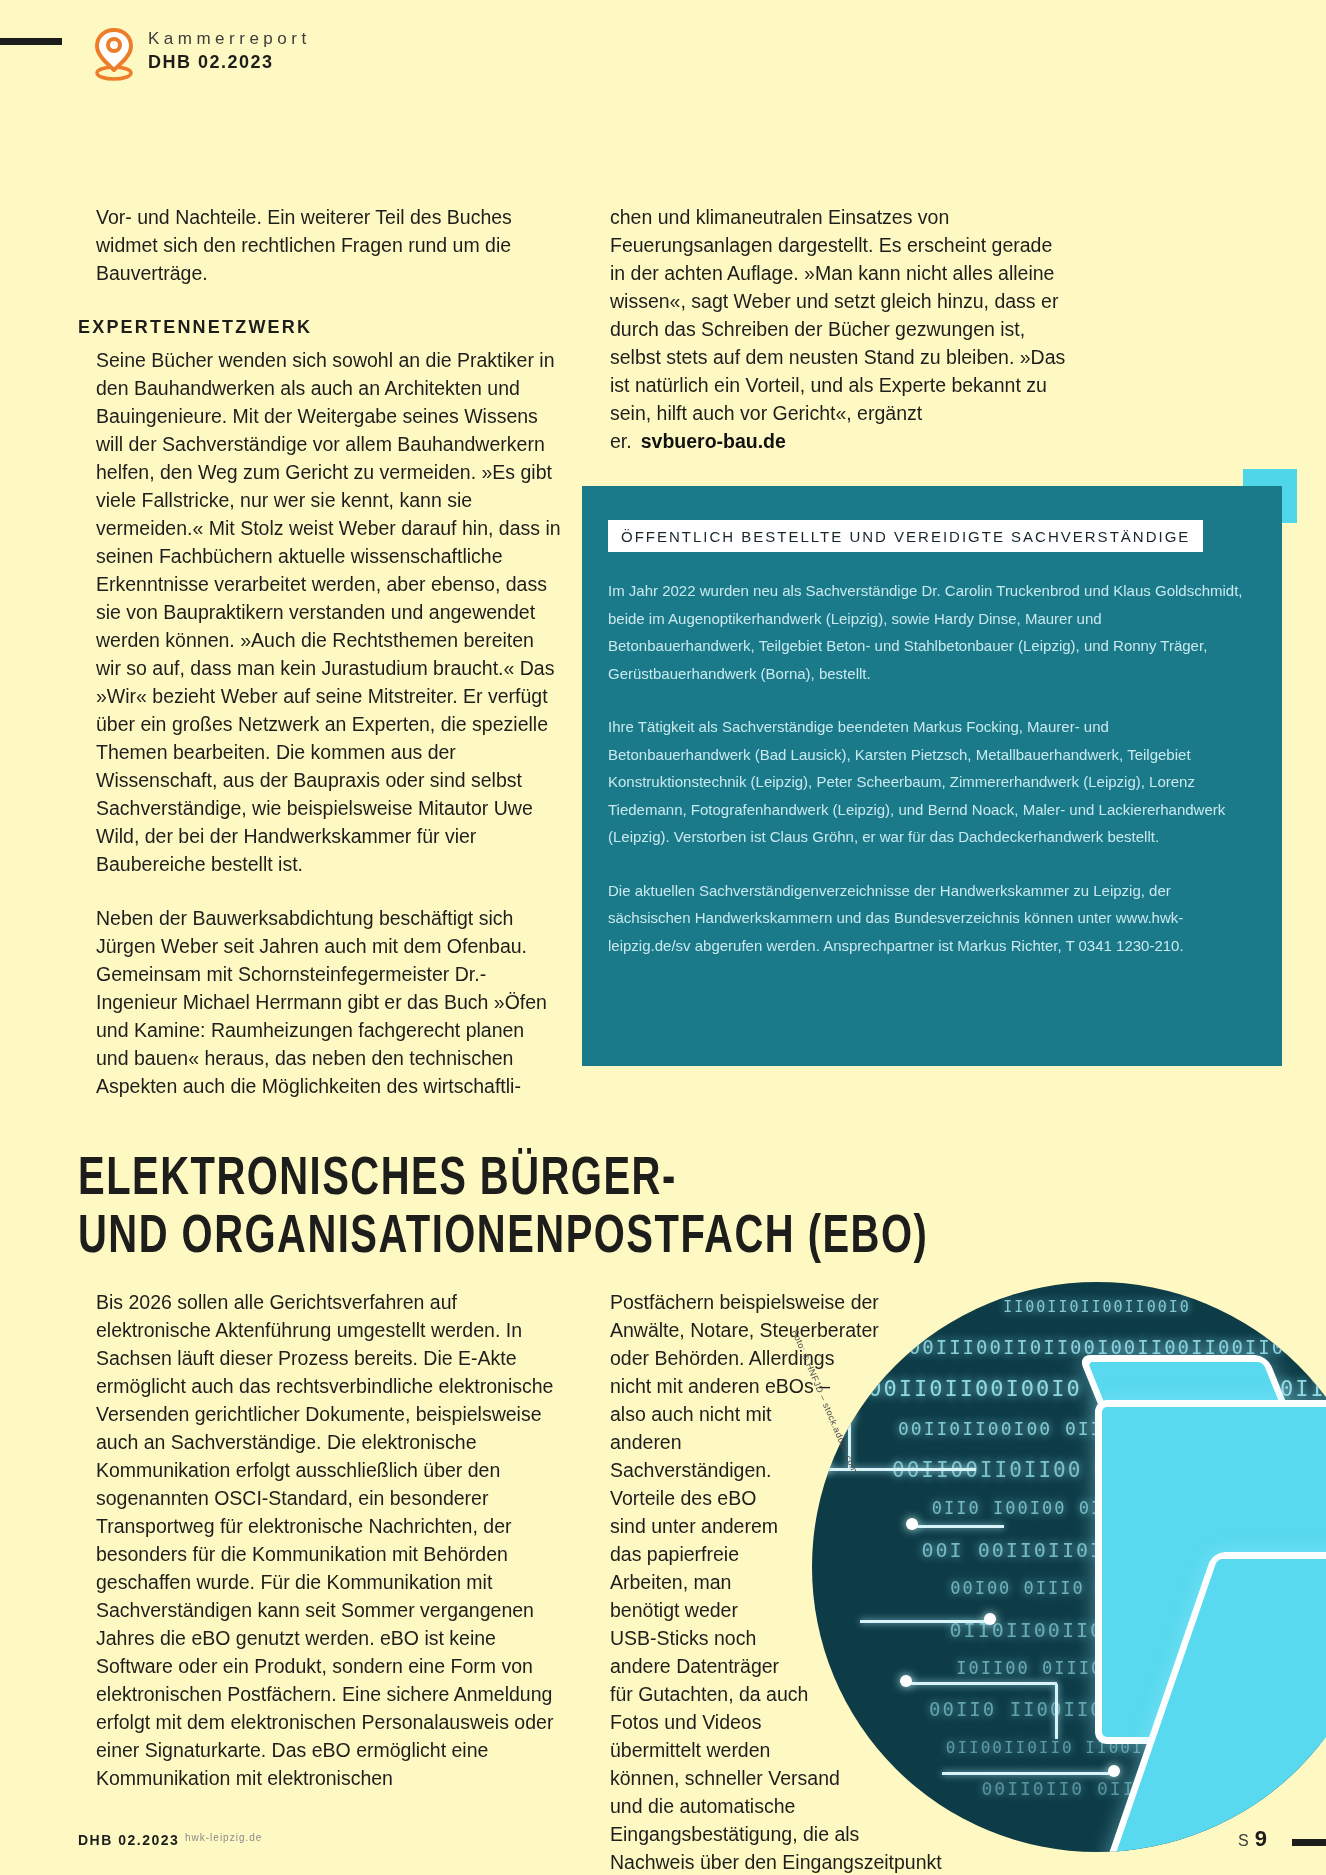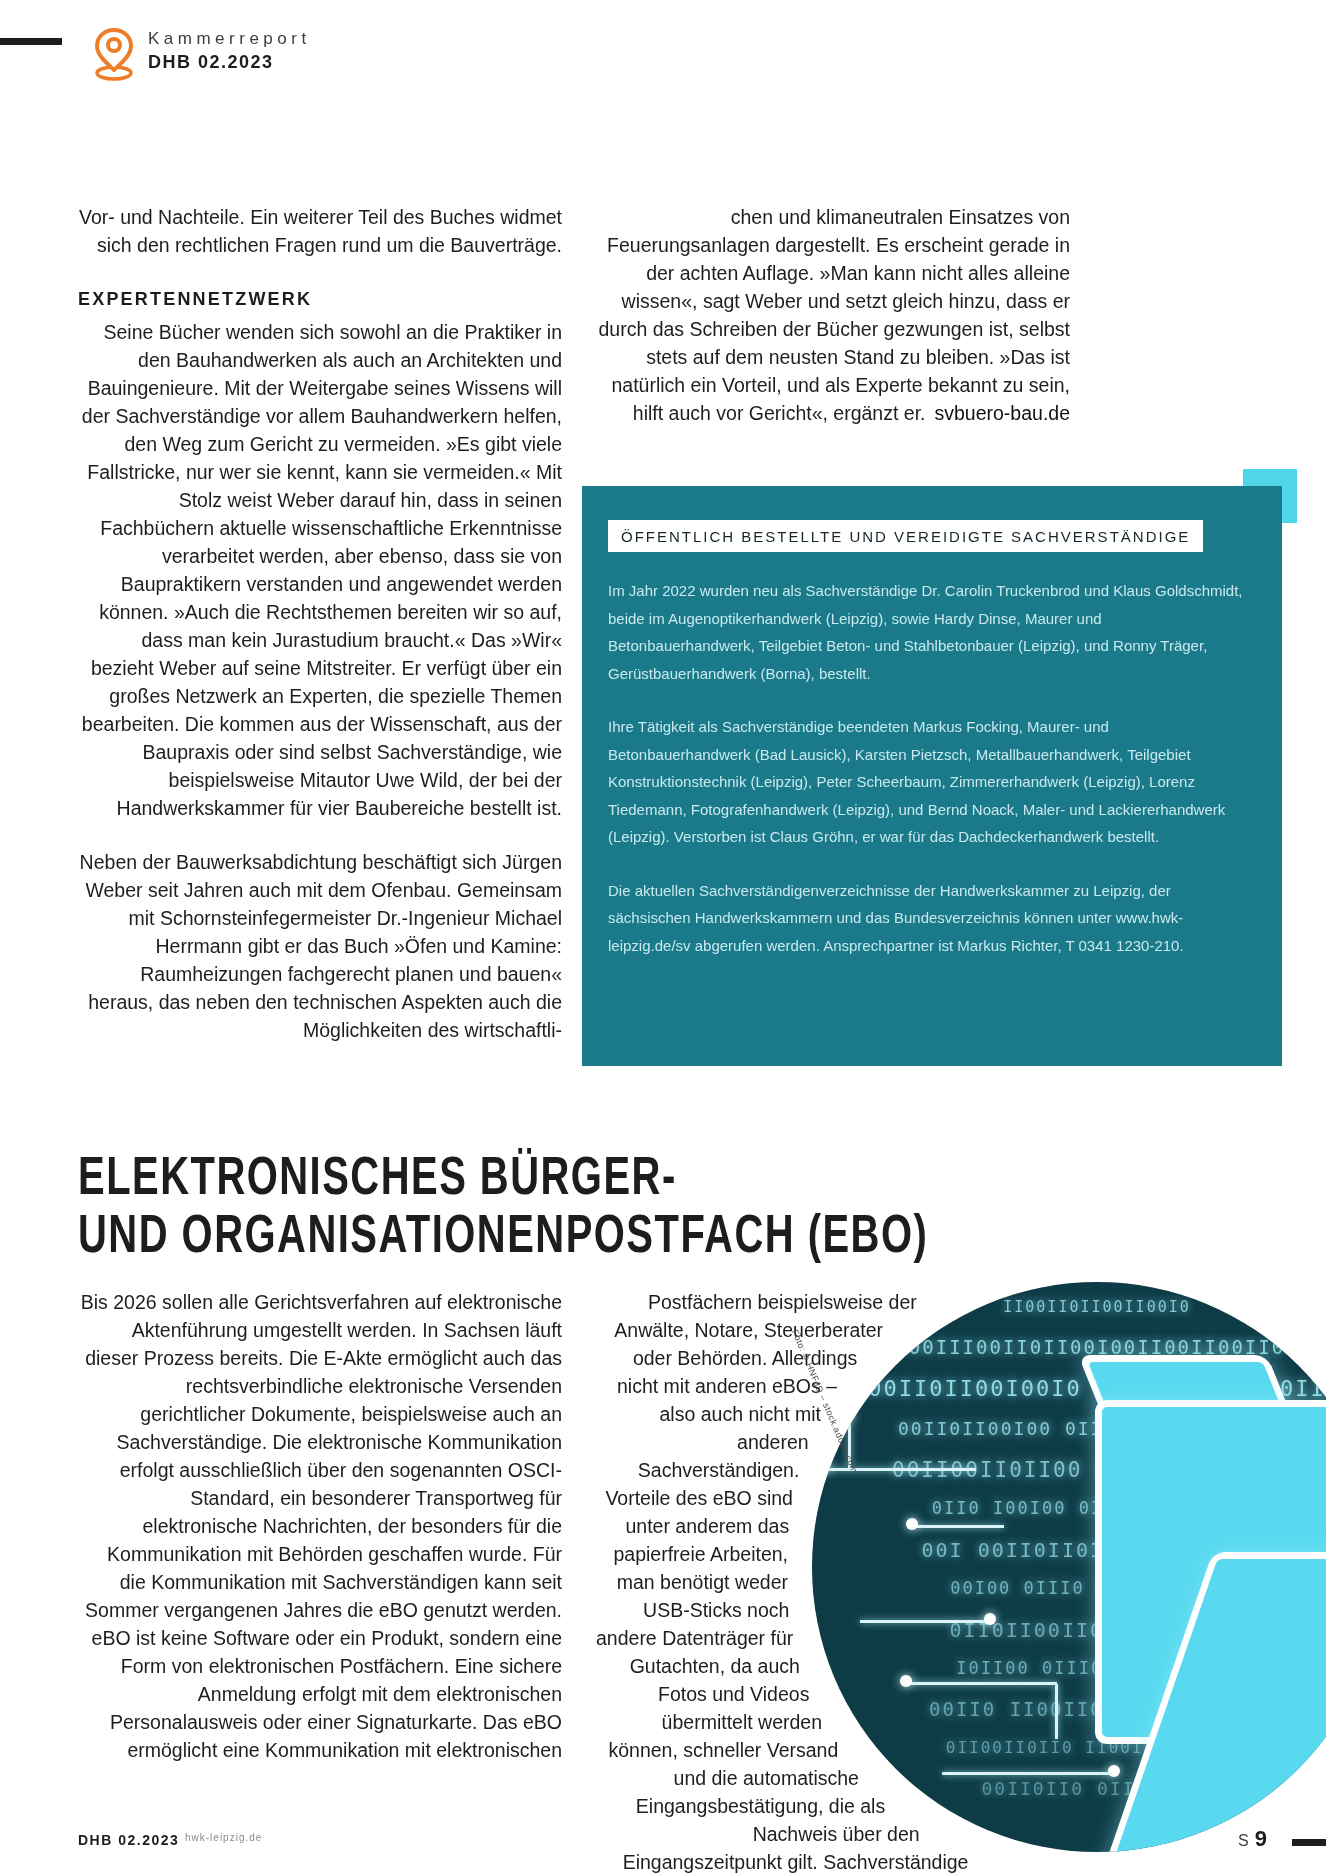--- a/index.html
+++ b/index.html
@@ -1,34 +1,34 @@
 <!DOCTYPE html>
 <html><head>
 <meta charset="utf-8">
 <style>
   html,body{margin:0;padding:0;background:#e8e8e8;}
   .page{
     position:relative;width:1326px;height:1875px;margin:0 auto;
-    background:#ffffff;overflow:hidden;
+    background:#fef9c3;overflow:hidden;
     font-family:"Liberation Sans",sans-serif;color:#1e1e1c;
   }
   
   .brand-bar{position:absolute;left:0;top:38px;width:62px;height:7px;background:#1d1d1b;}
   .pin{position:absolute;left:90px;top:26px;width:48px;height:56px;}
   .brand-name{position:absolute;left:148px;top:29px;font-size:17px;letter-spacing:4.5px;color:#3d3d3c;}
   .brand-issue{position:absolute;left:148px;top:52px;font-size:18px;font-weight:700;letter-spacing:1.5px;color:#1d1d1b;}
   
   .col{position:absolute;font-size:19.5px;line-height:28px;color:#1e1e1c;text-align:left;}
-  .col p{margin:0 0 26px 0;text-align:right;}
+  .col p{margin:0 0 26px 18px;}
   .col h3{margin:8px 0 5px 0;font-size:18px;font-weight:700;letter-spacing:2.2px;color:#1d1d1b;}
   .col-a{left:78px;top:203px;width:484px;}
   .col-b{left:592px;top:203px;width:478px;}
   .col-c{left:78px;top:1288px;width:484px;}
   .col-d{left:592px;top:1288px;width:478px;}
-  .ref-link{font-weight:400;color:#111;margin-left:9px;white-space:nowrap;}
+  .ref-link{font-weight:700;color:#111;margin-left:9px;white-space:nowrap;}
   
   .cyan-square{position:absolute;left:1243px;top:469px;width:54px;height:54px;background:#4fd6e9;z-index:1;}
   .infobox{
     position:absolute;left:582px;top:486px;width:700px;height:580px;z-index:2;
     background:#1a7a8a;box-sizing:border-box;padding:34px 30px 0 26px;
   }
   .infobox .bar{
     display:inline-block;background:#ffffff;color:#16262b;
     font-size:15px;letter-spacing:2px;font-weight:400;
     padding:8px 13px 7px 13px;margin:0 0 7px 0;

